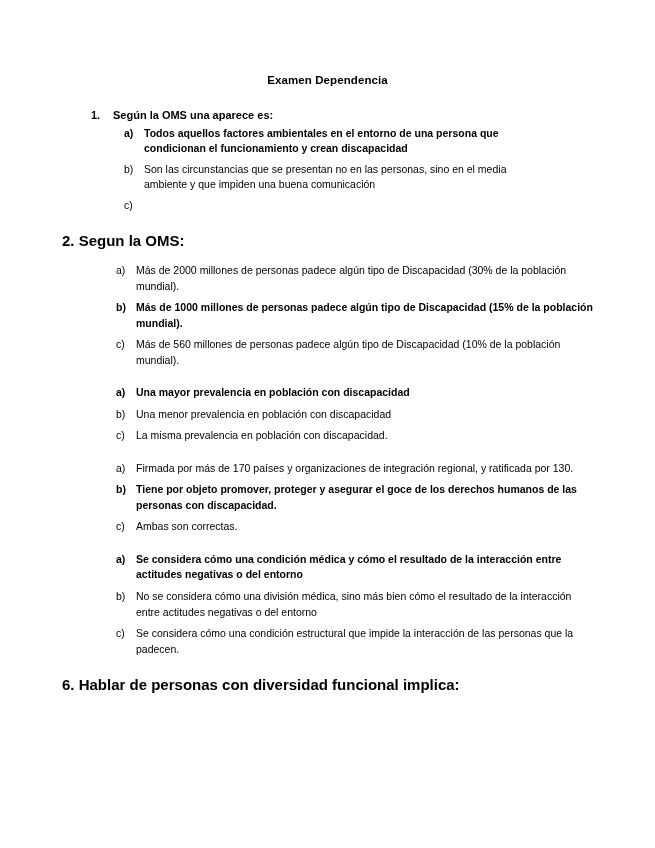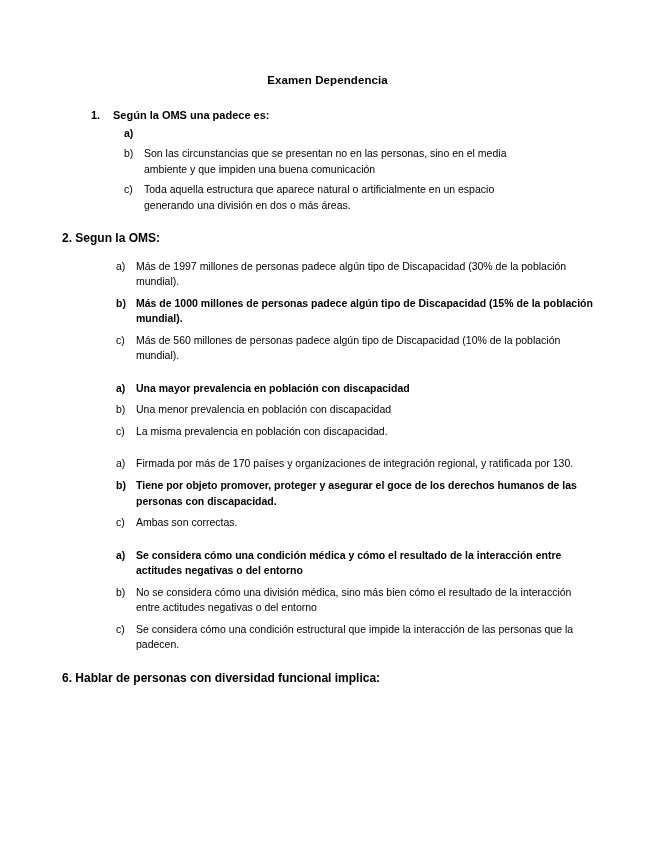--- a/index.html
+++ b/index.html
@@ -51,21 +51,21 @@
     line-height: 1.42;
   }
   .q1-answers {
     margin-top: 2px;
     padding-left: 62px;
   }
 
   
   .q-head {
     font-weight: bold;
-    font-size: 12px;
+    font-size: 15px;
     line-height: 1.45;
     margin: 0 0 11px 0;
   }
 
   
   .answers {
     padding-left: 54px;
   }
   .ans {
     display: flex;
@@ -99,43 +99,43 @@
 </head>
 <body>
 
 <div class="page">
 
   <div class="doc-title">Examen Dependencia</div>
 
   <div class="q-block">
     <div class="q1-row">
       <span class="q1-num">1.</span>
-      <span class="q1-text">Según la OMS una padece es:</span>
+      <span class="q1-text">Según la OMS una aparece es:</span>
     </div>
     <div class="q1-answers">
       <div class="ans bold">
         <span class="lbl">a)</span>
+        <span class="txt">Todos aquellos factores ambientales en el entorno de una persona que condicionan el funcionamiento y crean discapacidad</span>
       </div>
       <div class="ans">
         <span class="lbl">b)</span>
         <span class="txt">Son las circunstancias que se presentan no en las personas, sino en el media ambiente y que impiden una buena comunicación</span>
       </div>
       <div class="ans">
         <span class="lbl">c)</span>
-        <span class="txt">Toda aquella estructura que aparece natural o artificialmente en un espacio generando una división en dos o más áreas.</span>
       </div>
     </div>
   </div>
 
   <div class="q-block">
     <div class="q-head">2. Segun la OMS:</div>
     <div class="answers">
       <div class="ans">
         <span class="lbl">a)</span>
-        <span class="txt">Más  de 1997 millones de personas padece algún tipo de Discapacidad (30%  de la población mundial).</span>
+        <span class="txt">Más  de 2000 millones de personas padece algún tipo de Discapacidad (30%  de la población mundial).</span>
       </div>
       <div class="ans bold">
         <span class="lbl">b)</span>
         <span class="txt">Más  de 1000 millones de personas padece algún tipo de Discapacidad (15% de la población mundial).</span>
       </div>
       <div class="ans">
         <span class="lbl">c)</span>
         <span class="txt">Más de 560 millones de personas padece algún tipo de Discapacidad (10% de la población mundial).</span>
       </div>
     </div>

